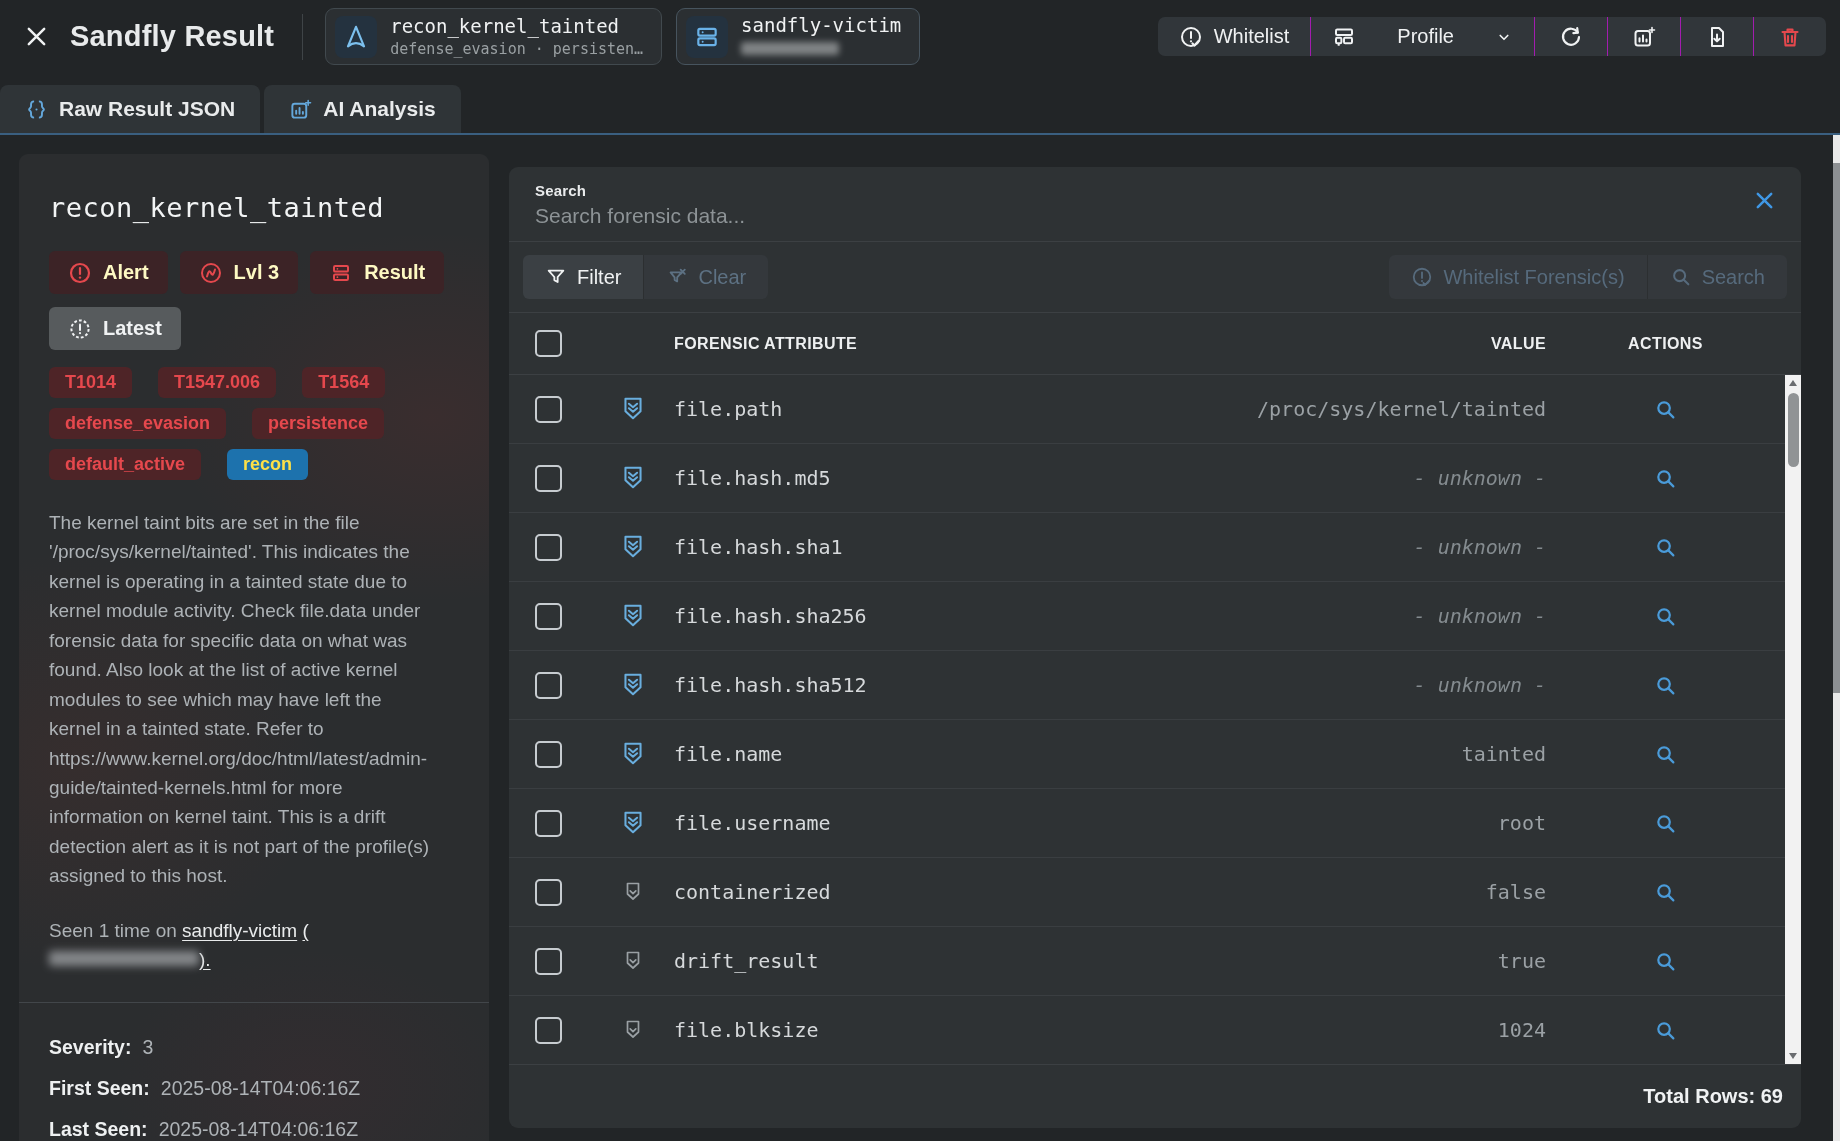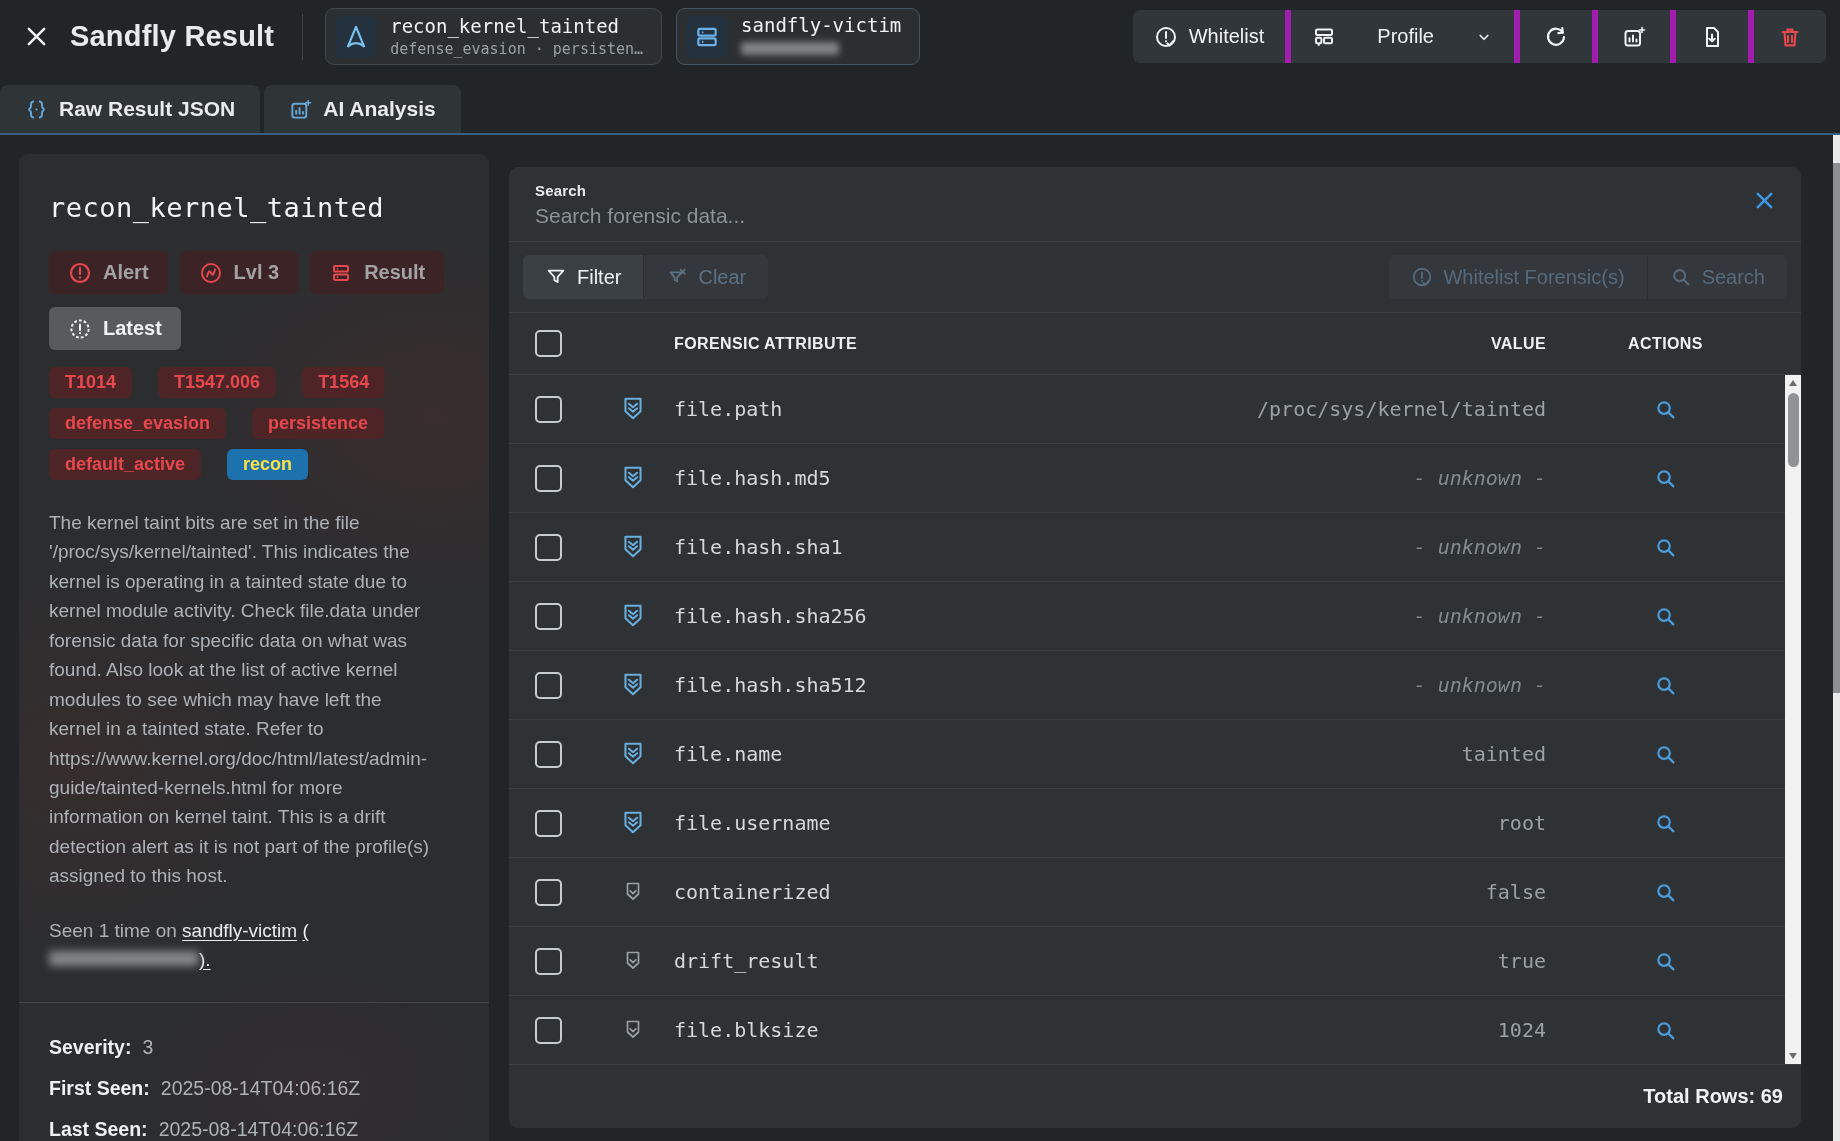--- a/index.html
+++ b/index.html
@@ -17,23 +17,23 @@
   .hdr-close { width:40px; height:40px; display:flex; align-items:center; justify-content:center; cursor:pointer; flex:none; }
   .hdr-title { font-size:29px; font-weight:600; letter-spacing:.2px; white-space:nowrap; }
   .hdr-divider { width:1px; height:46px; background:#3f4447; margin:0 8px 0 14px; flex:none; }
   .chip { display:flex; align-items:center; gap:13px; background:#2b2f32; border:1px solid #41494e; border-radius:9px; height:57px; padding:6px 18px 6px 9px; flex:none; }
   .chip.host { border-color:#47545e; }
   .chip-icon { width:42px; height:42px; border-radius:8px; background:#24323f; display:flex; align-items:center; justify-content:center; flex:none; }
   .chip-title { font-size:19px; color:#f0f2f3; line-height:1.25; }
   .chip-sub { font-size:15px; color:#9aa0a3; margin-top:2px; }
   .redacted { display:inline-block; width:98px; height:13px; background:#8f9294; opacity:.85; filter:blur(3px); border-radius:3px; margin-top:4px; }
 
-  .toolbar { margin-left:auto; display:flex; align-items:stretch; background:#31363a; border-radius:7px; height:53px; overflow:hidden; flex:none; }
+  .toolbar { margin-left:auto; display:flex; align-items:stretch; background:#31363a; border-radius:7px; height:39px; overflow:hidden; flex:none; }
   .tb-btn { display:flex; align-items:center; gap:11px; padding:0 21px; font-size:20px; color:#f0f2f3; cursor:pointer; }
-  .tb-btn + .tb-btn { border-left:6px solid #a21caf;gap:41px; }
+  .tb-btn + .tb-btn { border-left:1px solid #a21caf;gap:41px; }
   .tb-btn.icon-only { padding:0 24px; }
 
   
   .tabs { display:flex; align-items:flex-end; gap:4px; margin-top:12px; border-bottom:2px solid #3a5f80; }
   .tab { display:flex; align-items:center; gap:11px; height:48px; padding:0 25px; background:#2f3437; border-radius:8px 8px 0 0; font-size:21px; font-weight:700; color:#e9ebec; cursor:pointer; }
   .tab.active { background:linear-gradient(90deg,#47b2c5,#3fd594); color:#152428; }
 
   
   .main { display:flex; align-items:flex-start; gap:20px; padding:19px 39px 0 19px; height:1006px; }
 
@@ -42,21 +42,21 @@
     width:470px; flex:none; height:1012px; border-radius:9px; padding:28px 30px;
     background-color:#2b2d2f;
     background-image:
       radial-gradient(420px 300px at 88% 26%, rgba(155,45,40,.13), transparent 62%),
       radial-gradient(400px 340px at 12% 60%, rgba(140,50,35,.11), transparent 62%),
       radial-gradient(320px 220px at 62% 92%, rgba(125,40,55,.09), transparent 62%);
   }
   .dp-title { font-size:27px; color:#f2f4f5; letter-spacing:.5px; margin:10px 0 28px; font-weight:500; }
   .badge-row { display:flex; flex-wrap:wrap; gap:12px; margin-bottom:13px; }
   .badge { height:43px; padding:0 19px; border-radius:6px; display:inline-flex; align-items:center; gap:11px; font-size:20px; font-weight:700; }
-  .badge.red { background:#3c2326; color:#a3a3a3; }
+  .badge.red { background:#3c2326; color:#fef9c3; }
   .badge.gray { background:#575b5d; color:#f0f2f3; }
   .tag-row { display:flex; flex-wrap:wrap; gap:10px 26px; margin-top:17px; }
   .tag { height:31px; padding:0 16px; border-radius:6px; display:inline-flex; align-items:center; font-size:18px; font-weight:700; }
   .tag.red { background:#4e2427; color:#e5484d; }
   .tag.blue { background:#1d72ad; color:#fde047; }
   .dp-desc { margin-top:28px; font-size:19px; line-height:1.55; color:#adb2b6; max-width:384px; overflow-wrap:break-word; }
   .dp-seen { margin-top:25px; font-size:19px; line-height:1.55; color:#adb2b6; max-width:384px; }
   .dp-seen a, .dp-seen .paren { color:#e9ebec; text-decoration:underline; text-underline-offset:3px; }
   .dp-seen .redacted-ip { display:inline-block; width:150px; height:15px; background:#94979a; opacity:.85; filter:blur(4px); border-radius:3px; vertical-align:baseline; }
   .dp-divider { height:1px; background:#42464a; margin:27px -30px 0; }

